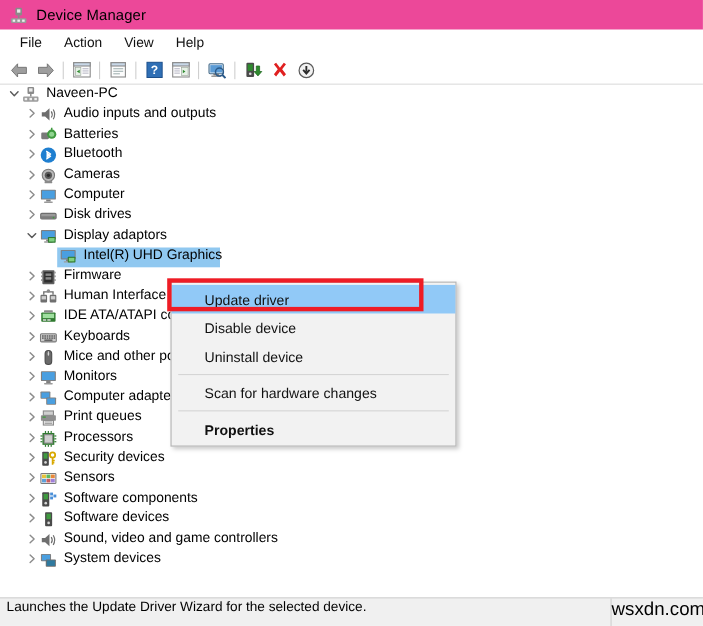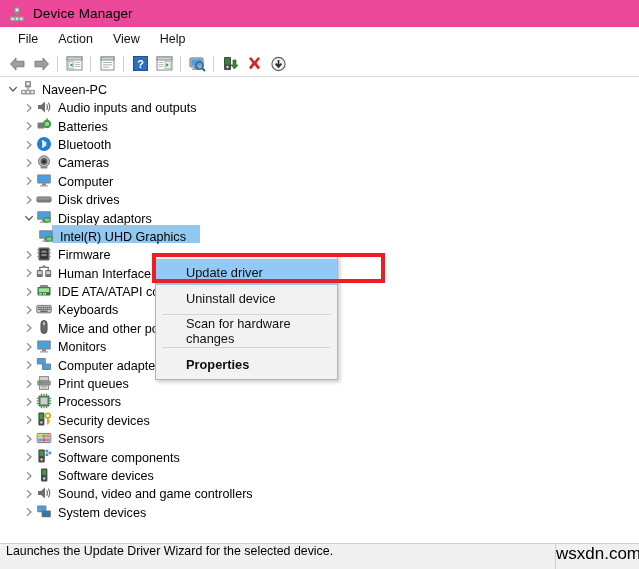--- a/index.html
+++ b/index.html
@@ -66,21 +66,21 @@
   
   .tree {
     position: absolute; left: 0; top: 78px;
     width: 639px; height: 465px;
     background: #ffffff;
     overflow: hidden;
   }
   .row {
     position: relative;
     height: 18.4px;
-    display: flex; align-items: flex-end;
+    display: flex; align-items: flex-start;
     white-space: nowrap;
   }
   .chev {
     width: 14px; height: 14px;
     display: flex; align-items: center; justify-content: center;
     flex: 0 0 auto;
     color: #767676;
     font-size: 9px;
   }
   .chev svg { display: block; }
@@ -97,27 +97,27 @@
     position: absolute;
     left: 52px; top: 0px; height: 18px;
     background: #90c8f0;
     z-index: 0;
   }
   .row.sel .node-icon, .row.sel .label { position: relative; z-index: 1; }
 
   
   .d0 { padding-left: 6px; }
   .d1 { padding-left: 22px; }
-  .d2 { padding-left: 24px; }
+  .d2 { padding-left: 40px; }
 
   
   .ctxmenu {
     position: absolute;
     left: 155px; top: 256px;
-    width: 183px;
+    width: 260px;
     background: #f2f2f2;
     border: 1px solid #b4b4b4;
     box-shadow: 2px 2px 4px rgba(0,0,0,0.22);
     padding: 2px 0 2px 0;
     z-index: 40;
   }
   .ctx-item {
     height: 26px;
     display: flex; align-items: center;
     padding-left: 30px;
@@ -643,20 +643,21 @@
             <rect x="2.1" y="3.4" width="7.4" height="5" fill="#4a9fe0"></rect>
             <rect x="5.6" y="7.6" width="9.2" height="6.6" rx="0.7" fill="#6f6f6f"></rect>
             <rect x="6.5" y="8.4" width="7.4" height="5" fill="#2f7a9f"></rect>
           </svg></span>
         <span class="label">System devices</span>
       </div>
     </div>
 
   <div class="ctxmenu">
       <div class="ctx-item hl">Update driver</div>
+      <div class="ctx-item">Disable device</div>
       <div class="ctx-item">Uninstall device</div>
       <div class="ctx-sep"></div>
       <div class="ctx-item">Scan for hardware changes</div>
       <div class="ctx-sep"></div>
       <div class="ctx-item bold">Properties</div>
     </div>
 
   <div class="redbox" style="border-color: rgb(238, 28, 37);"></div>
 
   <div class="statusbar">

